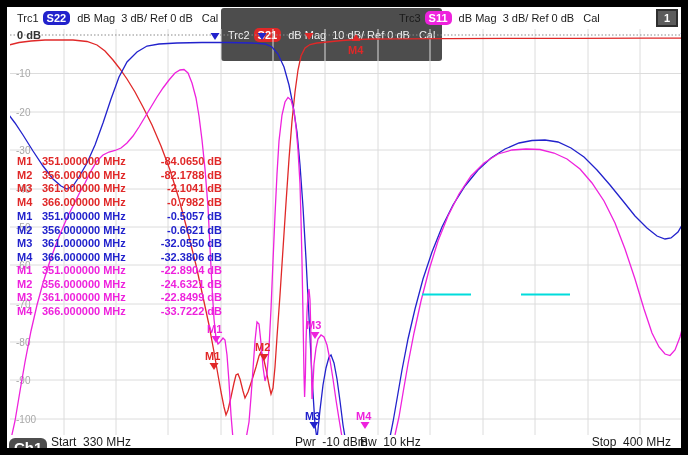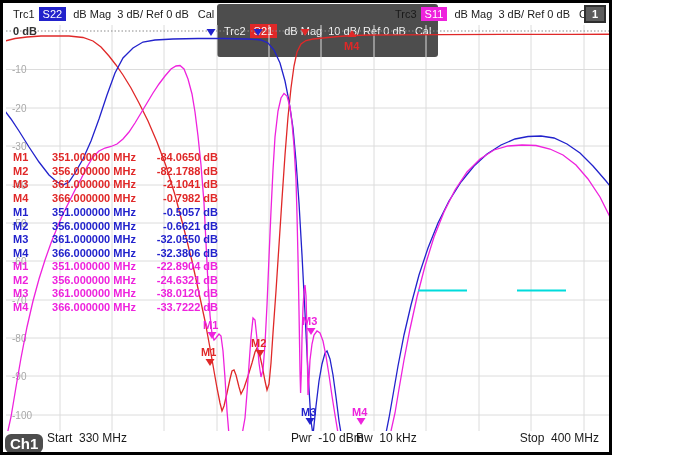--- a/index.html
+++ b/index.html
@@ -1,47 +1,47 @@
 <!DOCTYPE html>
 <html><head>
 <meta charset="utf-8">
 <style>
   html,body{margin:0;padding:0;background:#fff;}
   .screen{
-    position:relative;width:612px;height:455px;box-sizing:border-box;
-    background:#ffffff;border:3px solid #000000;overflow:hidden;
+    position:relative;width:688px;height:455px;box-sizing:border-box;
+    background:#ffffff;border:7px solid #000000;overflow:hidden;
     font-family:"Liberation Sans",sans-serif;
   }
   
   .header{position:absolute;left:0;top:0;right:0;height:22px;background:#fff;}
   .trace-cfg{
     position:absolute;top:3px;height:16px;display:flex;align-items:center;
     font-size:11px;color:#1a1a1a;white-space:pre;
   }
   .trace-cfg.selected{
     background:#4d4d4d;color:#f2f2f2;border-radius:3px;top:1px;height:19px;
     padding:17px 7px;
   }
   .tname{margin-right:4px;}
-  .pbox{color:#fff;font-weight:normal;padding:0 4px;margin-right:4px;border-radius:0;line-height:14px;text-align:center;}
+  .pbox{color:#fff;font-weight:bold;padding:0 4px;margin-right:4px;border-radius:5px;line-height:14px;text-align:center;}
   .tcal{margin-left:9px;text-align:center;}
   .win-box{
     position:absolute;right:3px;top:2px;width:18px;height:14px;background:#5c5c5c;
     border:2px solid #2e2e2e;color:#fff;font-size:11px;font-weight:bold;
     display:flex;align-items:center;justify-content:center;
   }
   
   svg.plot-svg{position:absolute;left:0;top:0;}
   svg text{font-family:"Liberation Sans",sans-serif;}
   .trace{fill:none;stroke-width:1.3px;}
   
   .readout{position:absolute;left:10px;width:205px;font-size:11px;font-weight:bold;}
   .mrow{display:flex;height:13.6px;line-height:13.6px;white-space:pre;}
   .mid{width:25px;}
-  .mfreq{width:112px;text-align:center;}
+  .mfreq{width:112px;}
   .mval{flex:1;text-align:right;}
   
   .statusbar{position:absolute;left:0;right:0;top:428px;height:22px;font-size:12px;color:#1a1a1a;}
   .sb-ch{
     position:absolute;left:2px;top:3px;background:#4d4d4d;color:#fff;
     font-size:15px;font-weight:bold;padding:1px 5px;border-radius:6px;
   }
   .sb-item{position:absolute;top:0;white-space:pre;}
   .sb-start{left:44px;}
   .sb-pwr{left:288px;}
@@ -154,21 +154,21 @@
     </div>
   <div class="readout" id="readout-blue" style="top: 203px; color: rgb(34, 34, 204);">
       <div class="mrow"><span class="mid">M1</span><span class="mfreq">351.000000 MHz</span><span class="mval">-0.5057 dB</span></div>
       <div class="mrow"><span class="mid">M2</span><span class="mfreq">356.000000 MHz</span><span class="mval">-0.6621 dB</span></div>
       <div class="mrow"><span class="mid">M3</span><span class="mfreq">361.000000 MHz</span><span class="mval">-32.0550 dB</span></div>
       <div class="mrow"><span class="mid">M4</span><span class="mfreq">366.000000 MHz</span><span class="mval">-32.3806 dB</span></div>
     </div>
   <div class="readout" id="readout-magenta" style="top: 257px; color: rgb(238, 34, 221);">
       <div class="mrow"><span class="mid">M1</span><span class="mfreq">351.000000 MHz</span><span class="mval">-22.8904 dB</span></div>
       <div class="mrow"><span class="mid">M2</span><span class="mfreq">356.000000 MHz</span><span class="mval">-24.6321 dB</span></div>
-      <div class="mrow"><span class="mid">M3</span><span class="mfreq">361.000000 MHz</span><span class="mval">-38.0120 dB</span></div>
+      <div class="mrow"><span class="mid">M3</span><span class="mfreq">361.000000 MHz</span><span class="mval">-22.8499 dB</span></div>
       <div class="mrow"><span class="mid">M4</span><span class="mfreq">366.000000 MHz</span><span class="mval">-33.7222 dB</span></div>
     </div>
 
   <div class="statusbar">
     <span class="sb-ch">Ch1</span>
     <span class="sb-item sb-start">Start  330 MHz</span>
     <span class="sb-item sb-pwr">Pwr  -10 dBm</span>
     <span class="sb-item sb-bw">Bw  10 kHz</span>
     <span class="sb-item sb-stop">Stop  400 MHz</span>
   </div>

